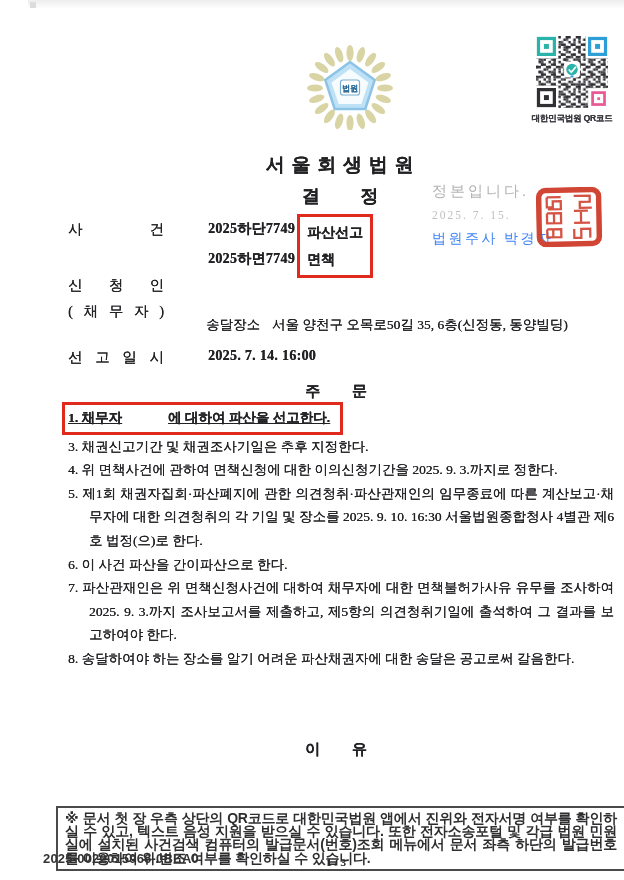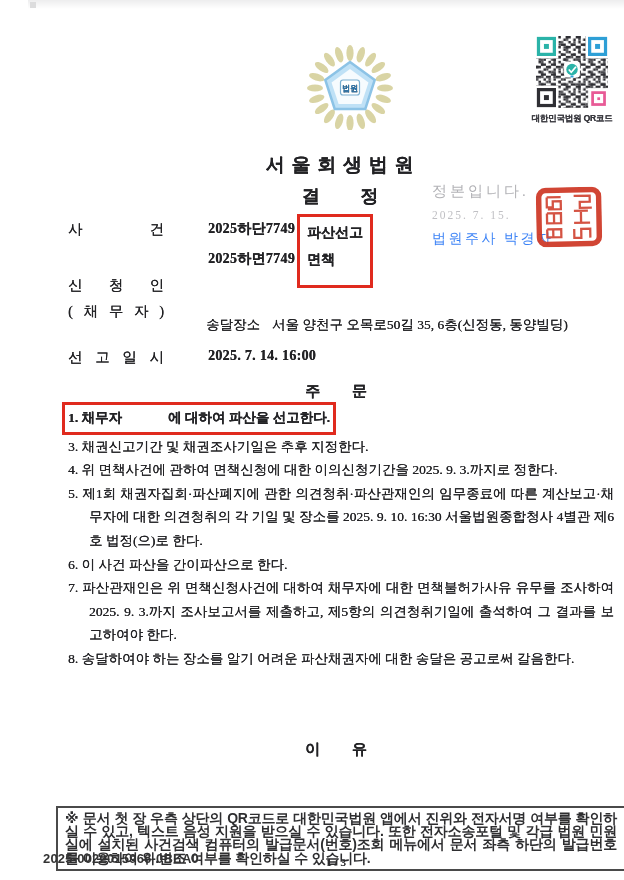--- a/index.html
+++ b/index.html
@@ -32,32 +32,32 @@
   .cert-l1{font-size:15px;letter-spacing:3px;color:#b2b2b6;}
   .cert-date{margin-top:8px;font-size:11.5px;letter-spacing:2px;color:#c0c0c4;}
   .cert-officer{margin-top:9px;font-size:14px;letter-spacing:2.5px;color:#3b82f6;}
 
   .seal{position:absolute;left:508px;top:187px;opacity:.94;transform:rotate(-1deg);}
 
   .jlabel{position:absolute;left:40px;width:96px;display:inline-block;
     text-align:justify;text-align-last:justify;font-size:14.5px;}
   .val{position:absolute;left:180px;font-size:14px;font-weight:bold;letter-spacing:.3px;}
   .case-type-box{position:absolute;left:269px;top:214px;border:3px solid var(--red);
-    padding:2px 7px 12px 7px;}
+    padding:2px 7px 2px 7px;}
   .ctype{height:27px;line-height:27px;font-size:14px;font-weight:bold;}
   .delivery{position:absolute;left:178px;font-size:13.5px;}
   .delivery .addr{margin-left:12px;}
 
   .sec-heading{position:absolute;left:0;width:616px;text-align:center;
     font-size:15px;font-weight:bold;word-spacing:28px;}
 
   .order{position:absolute;left:40px;top:402px;width:546px;
     font-size:13.5px;line-height:23.6px;}
   .o1box{display:inline-block;border:3px solid var(--red);
-    padding:1px 3px 2px 3px;margin-left:-6px;font-weight:bold;}
+    padding:1px 10px 2px 3px;margin-left:-6px;font-weight:bold;text-decoration:underline;}
   .redact{display:inline-block;width:46px;}
   .oitem{padding-left:21px;text-indent:-21px;text-align:justify;text-align-last:left;}
   .oitem:first-of-type{margin-top:4px;}
 
   .notice-box{position:absolute;left:28px;top:806px;width:552px;
     border:2px solid #4a4a4a;padding:4px 7px;
     font-family:"Liberation Sans","DejaVu Sans",sans-serif;
     font-size:14px;font-weight:700;line-height:13.2px;color:#2e2e30;
     text-align:justify;text-shadow:none;letter-spacing:-0.2px;}
   .issue-no{position:absolute;left:15px;top:851px;

